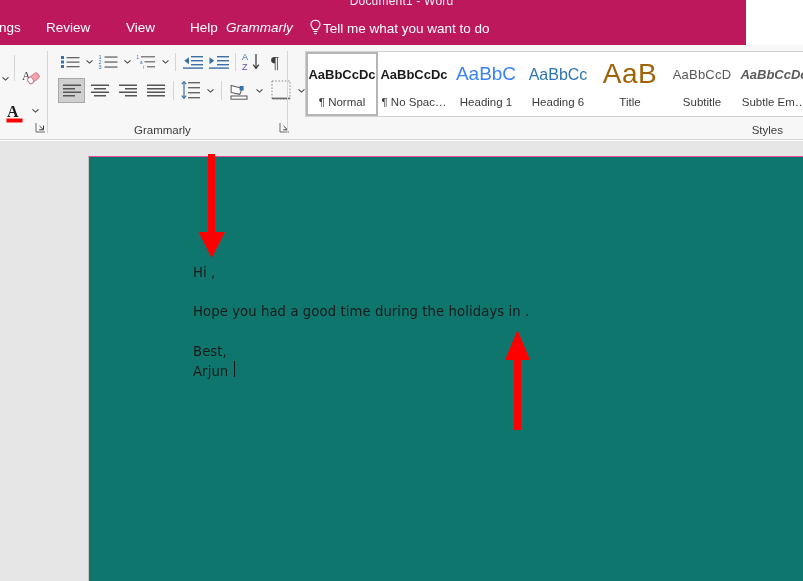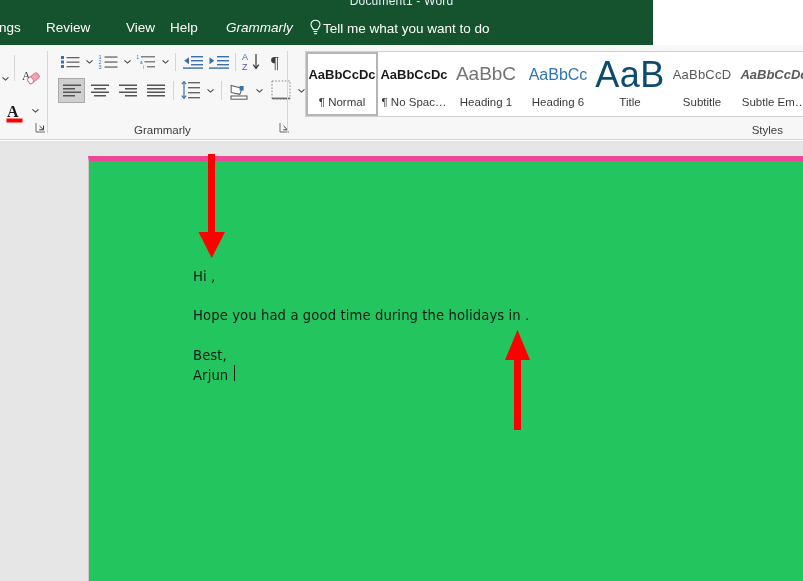--- a/index.html
+++ b/index.html
@@ -18,23 +18,23 @@
     position: relative;
     width: 803px;
     height: 581px;
     overflow: hidden;
   }
 
   
   .titlebar {
     position: absolute;
     left: 0; top: 0;
-    width: 653px;
+    width: 746px;
     height: 45px;
-    background: #14532d;
+    background: #be185d;
     overflow: hidden;
   }
   .doc-title {
     position: absolute;
     left: 0; top: -6px;
     width: 803px;
     text-align: center;
     color: #e8eef8;
     font-size: 12px;
     letter-spacing: .2px;
@@ -150,42 +150,42 @@
     font-size: 11.5px;
     color: #3b3b3b;
     white-space: nowrap;
     line-height: 1.1;
     margin-top: 6px;
     overflow: hidden;
     text-overflow: clip;
   }
   .sp-normal { font-weight: bold; font-size: 13px; }
   .sp-nospace { font-weight: bold; font-size: 13px; }
-  .sp-h1 { color: #737373; font-size: 19px; font-weight: 400; }
+  .sp-h1 { color: #3b82f6; font-size: 19px; font-weight: 400; }
   .sp-h2 { color: #2e74b5; font-size: 16px; font-weight: 400; }
-  .sp-title { color: #0c4a6e; font-size: 36px; font-weight: 300; letter-spacing: .5px; }
+  .sp-title { color: #a16207; font-size: 28px; font-weight: 300; letter-spacing: .5px; }
   .sp-subtitle { color: #5a5a5a; font-size: 13px; letter-spacing: .2px; }
   .sp-subtleem { color: #5a5a5a; font-size: 13px; font-style: italic; font-weight: bold; }
 
   
   .docarea {
     position: absolute;
     left: 0; top: 141px;
     width: 803px;
     height: 440px;
     background: #e6e6e6;
   }
   .page {
     position: absolute;
     left: 88px; top: 15px;
     width: 715px;
     height: 425px;
-    background: #22c55e;
+    background: #0f766e;
     border-left: 1px solid #c8c8c8;
-    border-top: 5px solid #ec4899;
+    border-top: 1px solid #ec4899;
     box-sizing: border-box;
   }
   .doc-text {
     position: absolute;
     font-family: "DejaVu Sans", sans-serif;
     font-size: 13.2px;
     color: #1a1a1a;
     white-space: pre;
     letter-spacing: .1px;
   }
@@ -209,21 +209,21 @@
 
 <div class="app">
 
   <div class="titlebar">
     <div class="doc-title">Document1 - Word</div>
 
     <div class="menubar" style="left:0;">
       <div class="menu-item first" style="position: absolute; left: -4px; top: 0px;">ilings</div>
       <div class="menu-item" style="position: absolute; left: 32px; top: 0px;">Review</div>
       <div class="menu-item" style="position: absolute; left: 112px; top: 0px;">View</div>
-      <div class="menu-item" style="position: absolute; left: 156px; top: 0px; text-align: right;">Help</div>
+      <div class="menu-item" style="position: absolute; left: 176px; top: 0px; text-align: right;">Help</div>
       <div class="menu-item" style="position: absolute; left: 212px; top: 0px; font-style: italic;">Grammarly</div>
     </div>
 
     <div class="tellme">
       <span>
         <svg class="bulb" viewBox="0 0 15 18">
           <path d="M7.5 1.2C4.9 1.2 3 3.1 3 5.5c0 1.6 .8 2.6 1.5 3.4 .5 .6 .8 1 .8 1.6h4.4c0-.6 .3-1 .8-1.6 .7-.8 1.5-1.8 1.5-3.4 0-2.4-1.9-4.3-4.5-4.3z" fill="none" stroke="#ffffff" stroke-width="1.1"></path>
           <rect x="5.6" y="11.9" width="3.8" height="1.1" fill="#ffffff"></rect>
           <rect x="6.1" y="14.1" width="2.8" height="1.1" fill="#ffffff"></rect>
         </svg>

